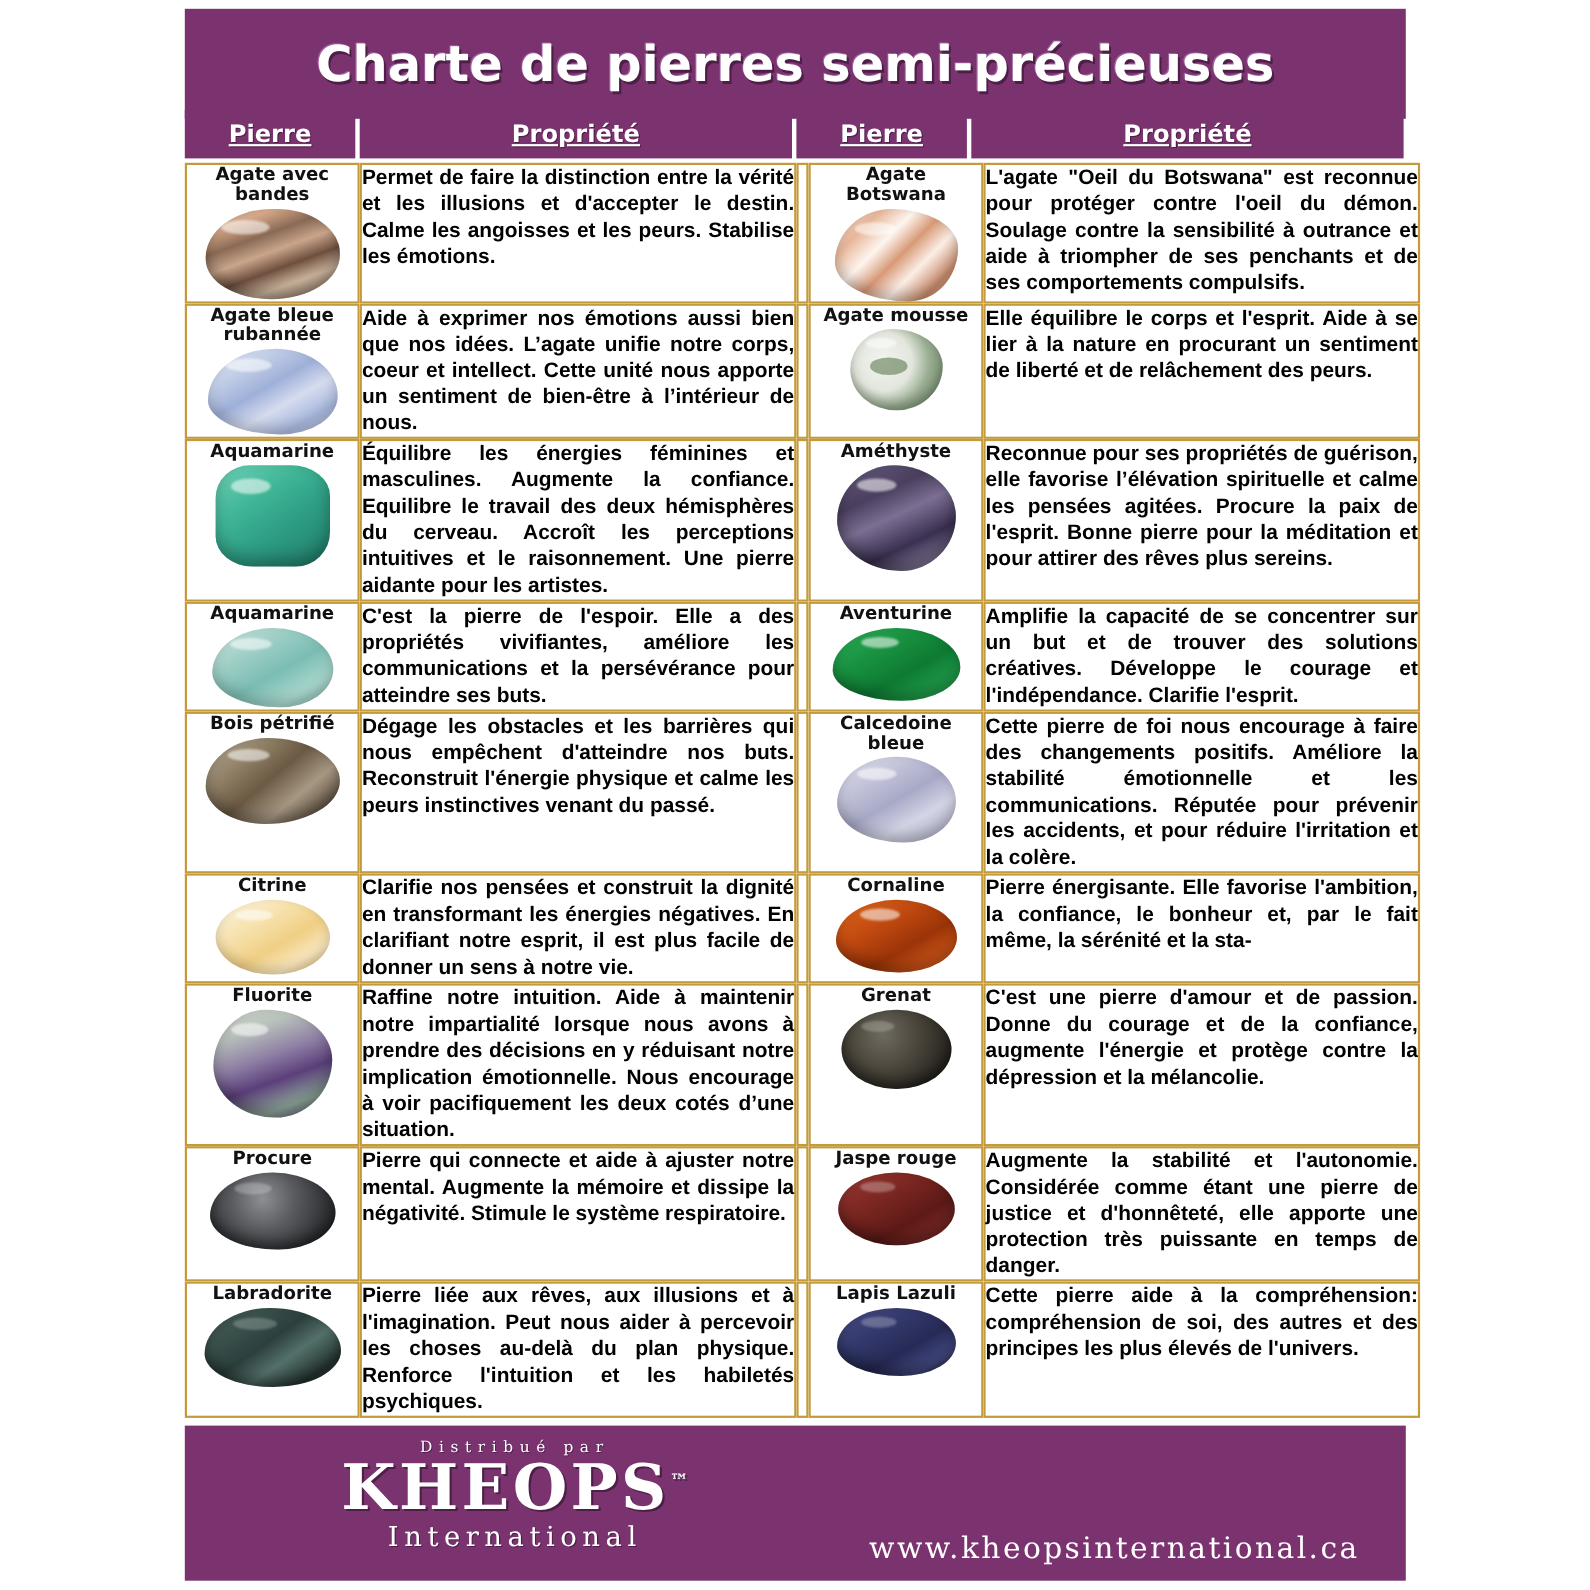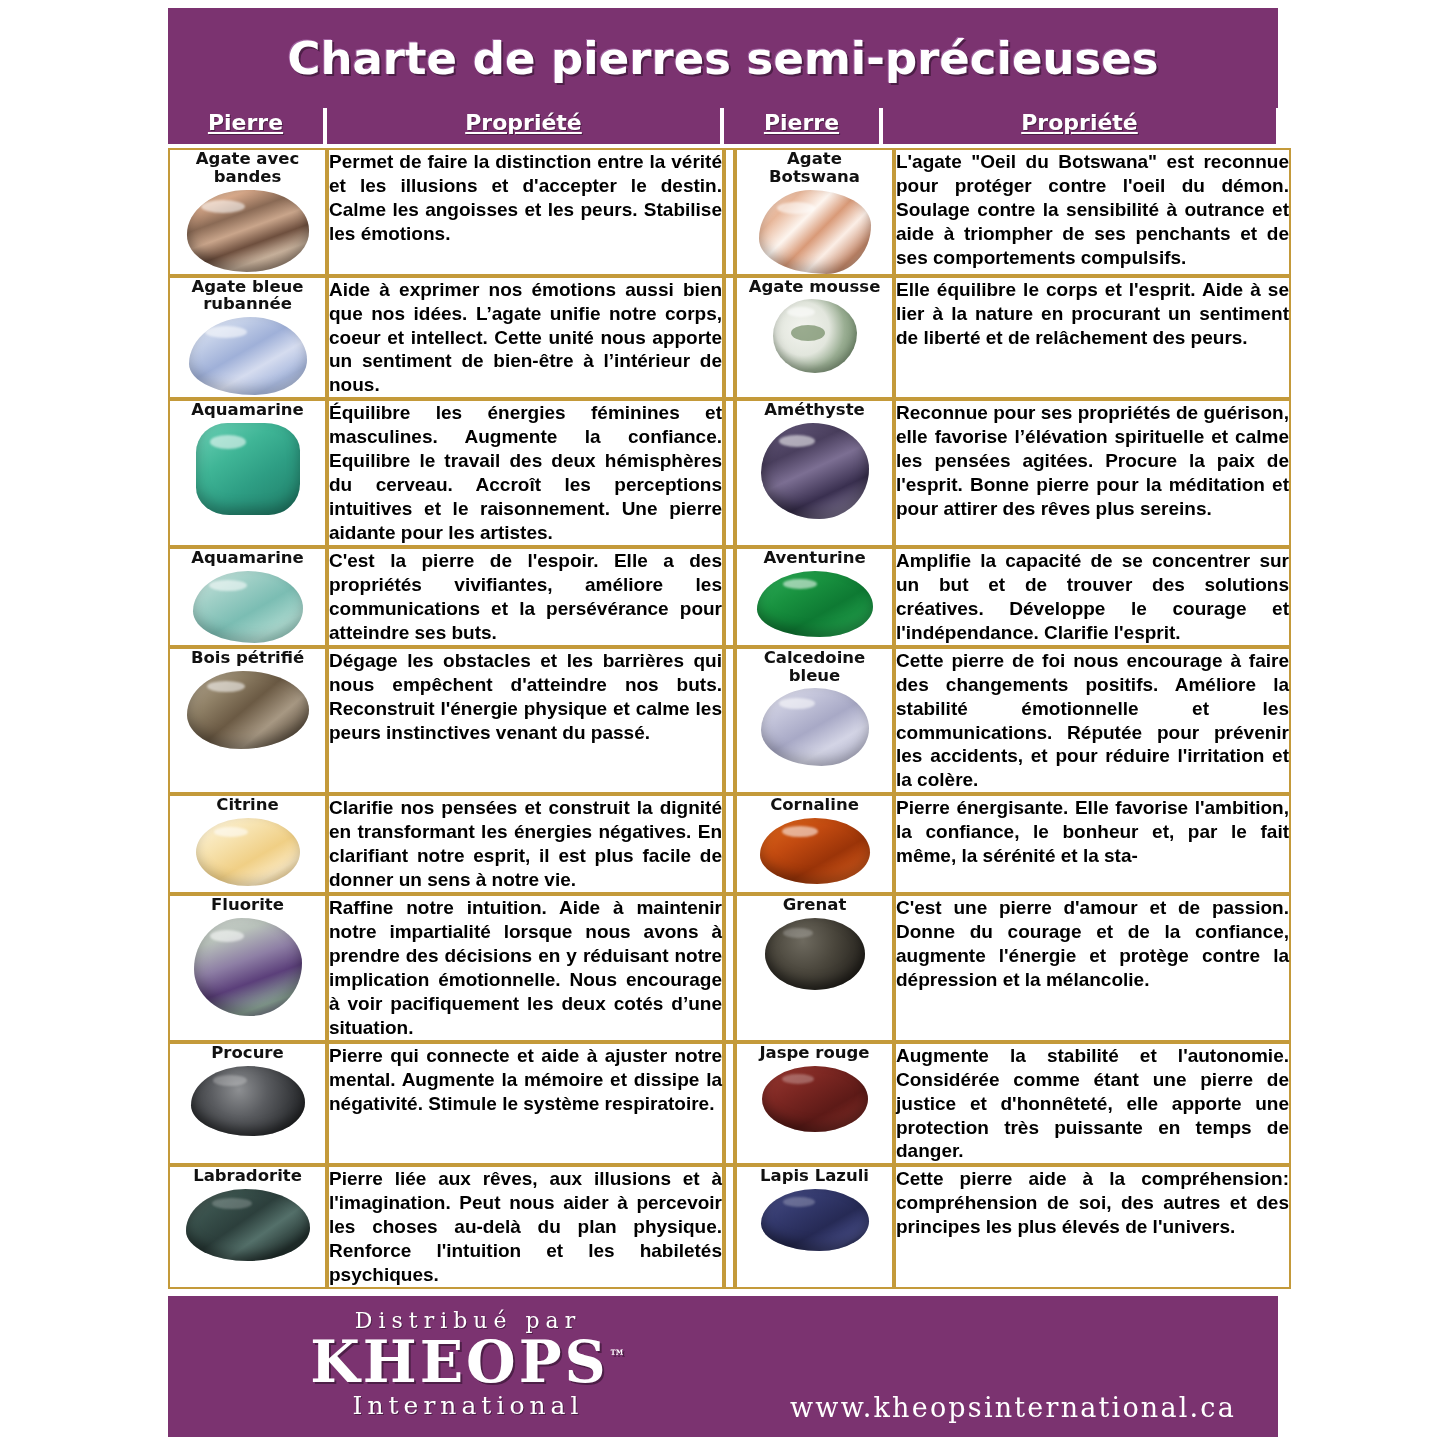--- a/index.html
+++ b/index.html
@@ -147,21 +147,21 @@
   .brand-block {
     position: absolute;
     left: 40px;
     top: 12px;
     width: 520px;
     text-align: center;
     color: #ffffff;
   }
   .brand-distrib {
     font-family: "DejaVu Serif", serif;
-    font-size: 22px;
+    font-size: 14px;
     letter-spacing: 6px;
     text-shadow: 1px 1px 0 #4d1f47;
   }
   .brand-name {
     font-family: "DejaVu Serif", serif;
     font-weight: bold;
     font-size: 57px;
     letter-spacing: 3px;
     line-height: 1.02;
     text-shadow: 2px 2px 0 #4d1f47;

